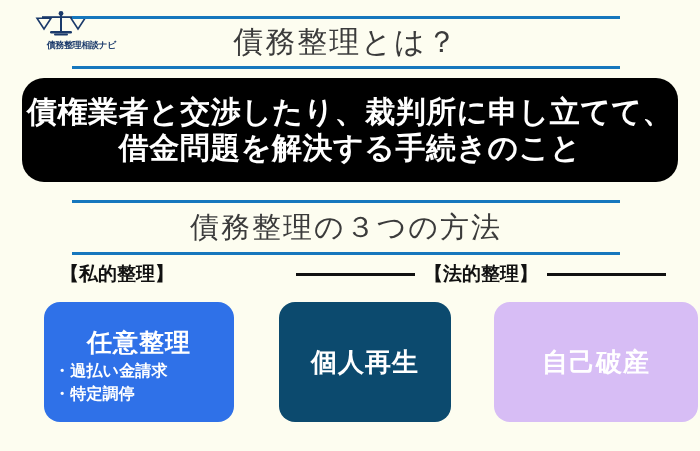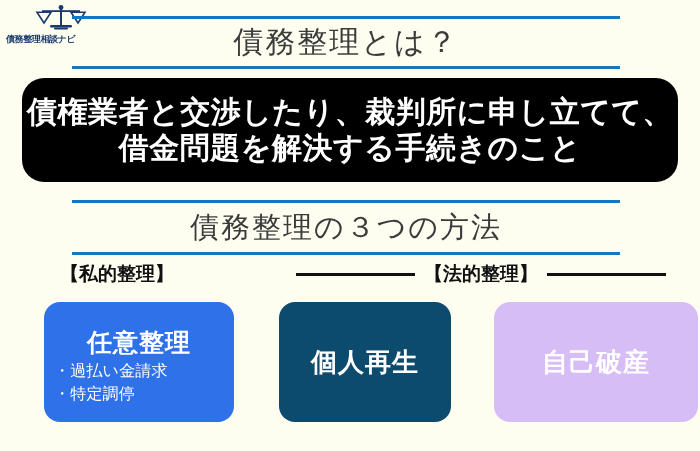--- a/index.html
+++ b/index.html
@@ -6,21 +6,21 @@
   html, body { width:700px; height:451px; }
   body {
     background:#fdfdf0;
     font-family:"Liberation Sans", sans-serif;
     position:relative;
     overflow:hidden;
   }
   .stage { position:absolute; inset:0; }
 
   
-  .logo { position:absolute; left:6px; top:4px; width:110px; text-align:left; }
+  .logo { position:absolute; left:6px; top:10px; width:110px; text-align:right; }
   .logo-mark { display:block; margin:0 auto; }
   .logo-text {
     display:block;
     font-family:"DejaVu Serif", serif;
     font-weight:700;
     font-size:9px;
     color:#1b3a6b;
     letter-spacing:-0.4px;
     margin-top:1px;
     white-space:nowrap;
@@ -119,21 +119,21 @@
     white-space:nowrap;
     text-align:center;
   }
   .box.nini .box-title  { font-size:25px; line-height:30px; margin-top:25px; letter-spacing:1px; }
   .box.kojin .box-title { font-size:26px; line-height:120px; letter-spacing:1px; }
   .box.jiko  .box-title { font-size:26px; line-height:120px; letter-spacing:1px; }
 
   .bullets { margin-top:2px; padding-left:10px; }
   .bullet {
     color:#fff;
-    font-weight:400;
+    font-weight:700;
     font-size:16px;
     line-height:23px;
     white-space:nowrap;
     letter-spacing:0.2px;
   }
 </style>
 </head>
 <body>
 
 <div class="stage">

